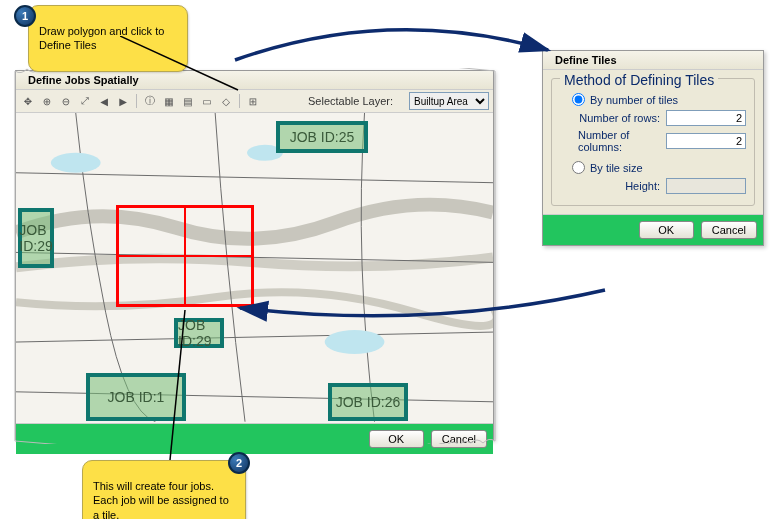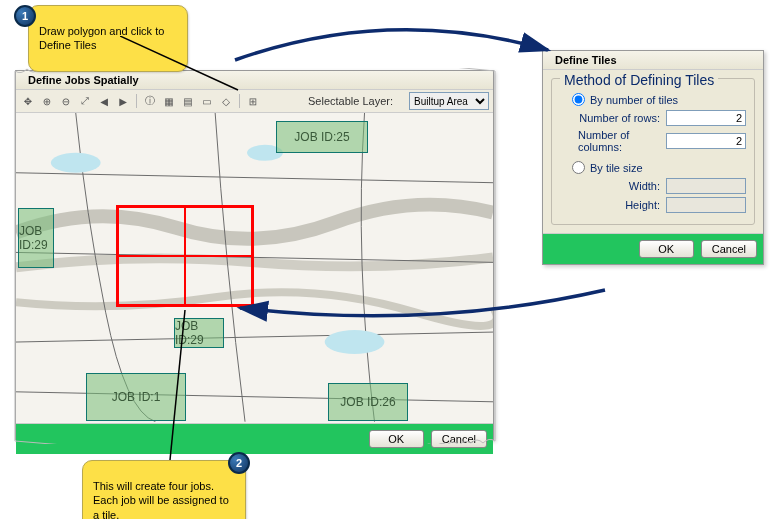--- a/index.html
+++ b/index.html
@@ -7,21 +7,21 @@
 .window{position:absolute;background:#ece9d8;border:1px solid #999;box-shadow:2px 2px 4px rgba(0,0,0,.2)}
 .titlebar{background:linear-gradient(#f5f3e9,#e8e5d4);padding:3px 12px;font-weight:bold;border-bottom:1px solid #ccc}
 .main-win{left:15px;top:70px;width:479px;height:370px}
 .toolbar{background:#efece0;padding:2px 4px;border-bottom:1px solid #ccc;display:flex;align-items:center;gap:3px}
 .tb-btn{width:16px;height:16px;display:inline-flex;align-items:center;justify-content:center;cursor:pointer;font-size:10px;color:#555}
 .tb-sep{width:1px;height:14px;background:#bbb;margin:0 2px}
 .sel-layer{margin-left:auto;display:flex;align-items:center;gap:16px;font-size:10px;color:#333}
 .sel-layer select{font-size:10px;border:1px solid #7f9db9;height:18px;width:80px}
 .map{position:relative;background:#f7f5f0;height:310px;overflow:hidden}
 .map svg{position:absolute;inset:0}
-.job-rect{position:absolute;background:rgba(120,190,120,.55);border:1px solid #0f766e;font-size:12px;color:#3a5a3a;display:flex;align-items:center;justify-content:center}
+.job-rect{position:absolute;background:rgba(120,190,120,.55);border:4px solid #0f766e;font-size:14px;color:#3a5a3a;display:flex;align-items:center;justify-content:center}
 .red-grid{position:absolute;border:2px solid red}
 .red-grid .cell{position:absolute;border:1px solid red}
 .btn-row{padding:6px;text-align:right;background:#22c55e;border-top:1px solid #ccc}
 .btn{display:inline-block;min-width:55px;padding:2px 10px;border:1px solid #888;background:linear-gradient(#fff,#e4e2d6);border-radius:3px;cursor:pointer;text-align:center;margin-left:4px}
 .dt-win{right:15px;top:50px;width:222px}
 .group{margin:8px;border:1px solid #c0bcb0;border-radius:3px;padding:10px 8px 8px;position:relative}
 .group-title{position:absolute;top:-7px;left:8px;background:#ece9d8;padding:0 4px;color:#0a2a6b;font-size:14px}
 .radio-row{display:flex;align-items:center;gap:5px;margin:4px 12px;color:#0a2a6b}
 .field-row{display:flex;align-items:center;justify-content:flex-end;gap:6px;margin:3px 0 3px 18px;color:#0a2a6b}
 .field-row input{width:80px;border:1px solid #7f9db9;padding:1px 3px;background:#fff;text-align:right}
@@ -115,24 +115,20 @@
     </div>
     <div class="field-row">
       <span>Number of columns:</span>
       <input value="2" style="">
     </div>
     <div class="radio-row" style="margin-top:8px">
       <input type="radio" style="">
       <span>By tile size</span>
     </div>
     <div class="field-row">
-      <span>Width:</span>
-      <input disabled="" style="">
-    </div>
-    <div class="field-row">
       <span>Height:</span>
       <input disabled="" style="">
     </div>
   </div>
   <div class="btn-row">
     <span class="btn">OK</span>
     <span class="btn">Cancel</span>
   </div>
 </div>
 

